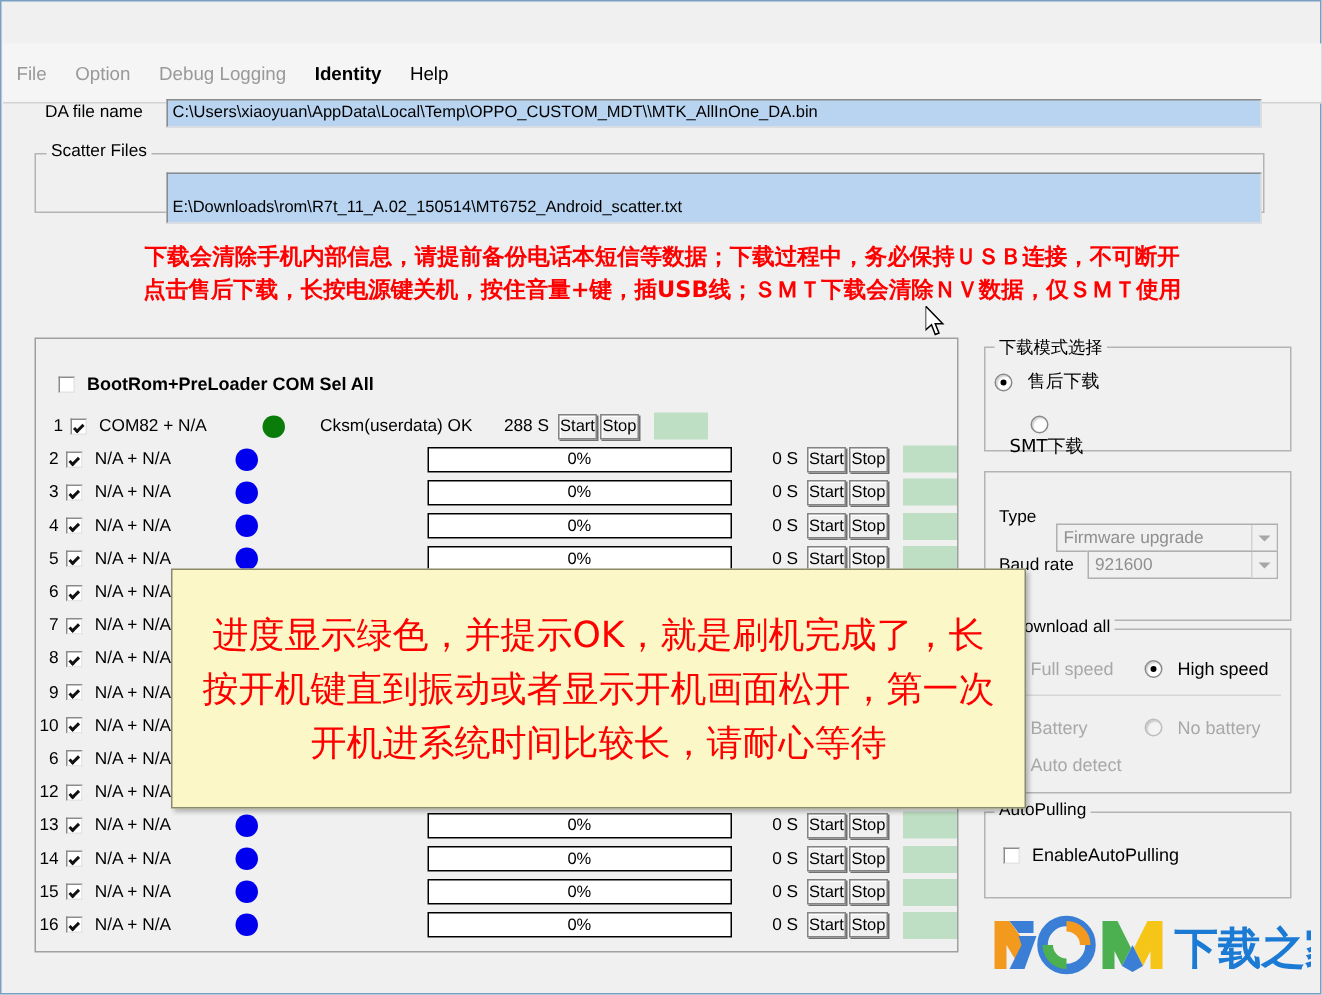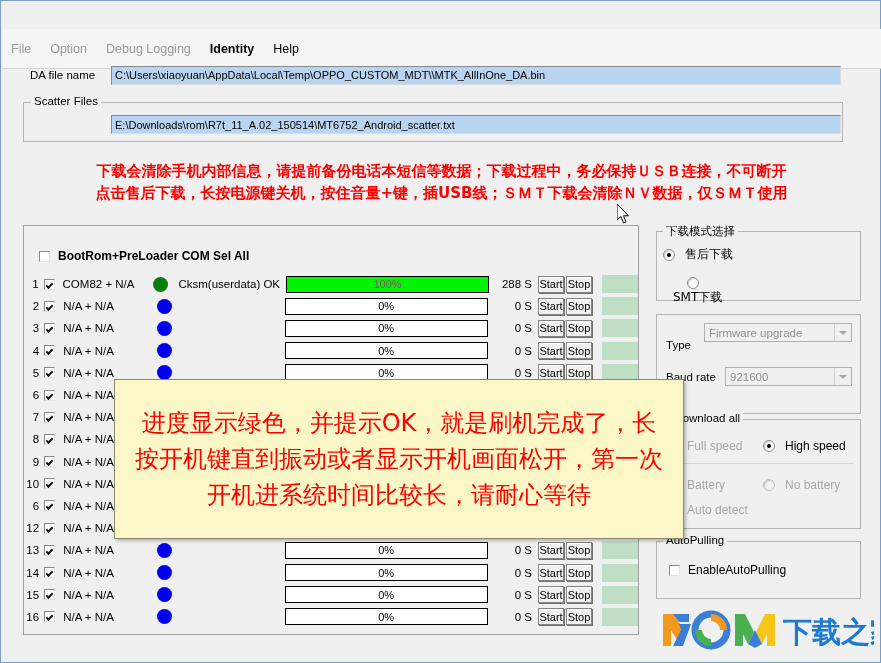--- a/index.html
+++ b/index.html
@@ -66,21 +66,21 @@
   .scatter-group{
     position:absolute;left:22px;top:101px;width:820px;height:40px;
     border:1px solid #b4b4b4;box-sizing:border-box;
   }
   .scatter-legend{
     position:absolute;left:30px;top:94px;background:#f0f0f0;padding:0 3px;font-size:11.5px;color:#000;
   }
   .scatter-input{
     position:absolute;left:110px;top:114px;width:730px;height:19px;box-sizing:border-box;
     background:#b8d4f0;border:1px solid #8a8a8a;border-right-color:#dcdcdc;border-bottom-color:#dcdcdc;
-    font-size:11px;color:#000;padding:3px 3px;white-space:nowrap;overflow:hidden;
+    font-size:11px;color:#000;padding:16px 3px;white-space:nowrap;overflow:hidden;
   }
   
   .warn{
     position:absolute;left:0;top:159px;width:881px;text-align:center;
     color:#ff0000;font-size:15px;font-weight:bold;line-height:22px;
     font-family:"DejaVu Sans","Liberation Sans",sans-serif;
   }
   
   .main-panel{
     position:absolute;left:22px;top:224px;width:616px;height:410px;
@@ -212,24 +212,20 @@
     <span class="selall-label">BootRom+PreLoader COM Sel All</span>
   </div>
 
   <div class="rows" id="rows">
       <div class="row">
         <span class="r-idx">1</span>
         <span class="cb r-cb checked"></span>
         <span class="r-com">COM82 + N/A</span>
         <span class="r-dot" style="background: rgb(10, 124, 10);"></span>
         <span class="r-status">Cksm(userdata) OK</span>
-        <span class="r-bar done">
-          <span class="fill" style="width: 100%;"></span>
-          <span class="txt">100%</span>
-        </span>
         <span class="r-time">288 S</span>
         <span class="r-btn">Start</span>
         <span class="r-btn stop">Stop</span>
         <span class="r-green"></span>
       </div>
       <div class="row">
         <span class="r-idx">2</span>
         <span class="cb r-cb checked"></span>
         <span class="r-com">N/A + N/A</span>
         <span class="r-dot" style="background: rgb(0, 0, 238);"></span>
@@ -461,21 +457,21 @@
     <span class="radio sel"></span>
     <span class="lab cn">售后下载</span>
   </div>
   <div class="opt" style="left:662px;top:276px;flex-direction:column;">
     <span class="radio"></span>
     <span class="lab cn">SMT下载</span>
   </div>
 
   <div class="grp" style="left:655px;top:313px;width:205px;height:100px;"></div>
   <div class="field-lab" style="left:665px;top:338px;">Type</div>
-  <div class="combo" style="left:703px;top:322px;width:148px;">
+  <div class="combo" style="left:703px;top:348px;width:148px;">
     <span class="val">Firmware upgrade</span>
     <span class="arrow"></span>
   </div>
   <div class="field-lab" style="left:665px;top:370px;">Baud rate</div>
   <div class="combo" style="left:724px;top:366px;width:127px;">
     <span class="val">921600</span>
     <span class="arrow"></span>
   </div>
 
   <div class="grp" style="left:655px;top:418px;width:205px;height:110px;"></div>

